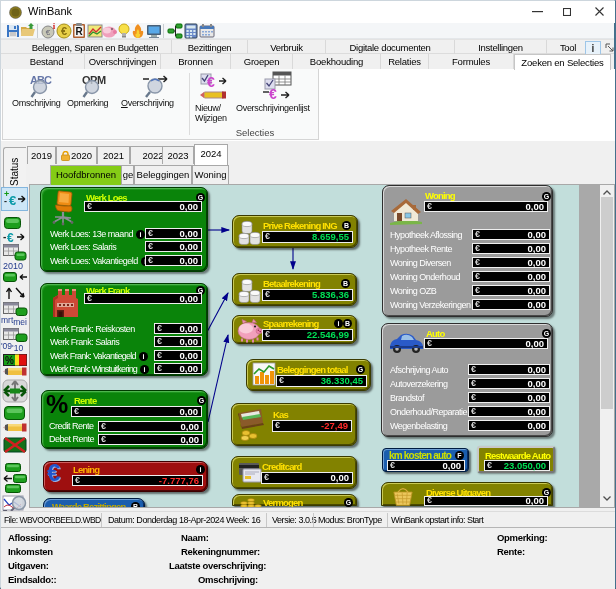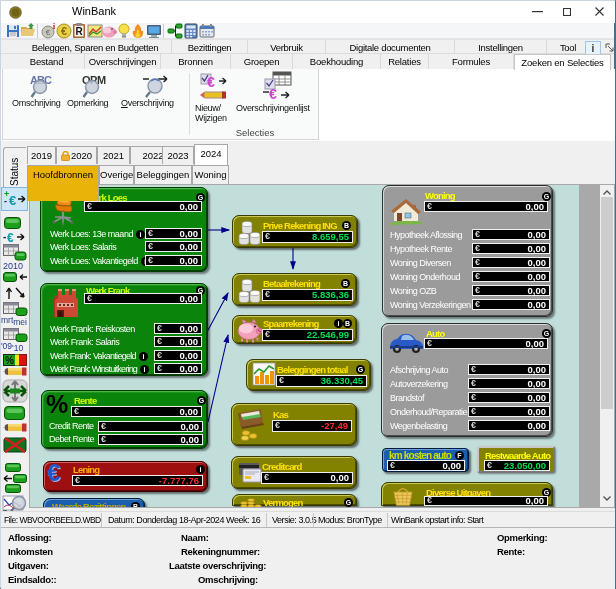--- a/index.html
+++ b/index.html
@@ -1,21 +1,21 @@
 <!DOCTYPE html>
 <html><head><meta charset="utf-8">
 <style>
 *{margin:0;padding:0;box-sizing:border-box;}
 html,body{width:616px;height:589px;overflow:hidden;}
 body{font-family:"Liberation Sans",sans-serif;position:relative;background:#f0f0f0;}
 #win{position:absolute;left:0;top:0;width:616px;height:589px;border:1px solid #cdd6dd;border-right:2px solid #44708c;border-bottom:2px solid #35576e;}
 .abs{position:absolute;}
 
 #titlebar{position:absolute;left:0;top:0;width:614px;height:22px;background:#ffffff;}
-#titlebar .t{position:absolute;left:27px;top:4px;font-size:11px;color:#000;margin-left:44px;}
+#titlebar .t{position:absolute;left:27px;top:4px;font-size:11px;color:#000;}
 
 #toolbar{position:absolute;left:0;top:22px;width:613px;height:16px;background:#f4f6f8;border-bottom:1px solid #e4e7ea;}
 .tbi{position:absolute;top:0px;width:16px;height:16px;}
 .tsep{position:absolute;top:1px;width:1px;height:14px;background:#c8ccd0;}
 
 #tabrow1{position:absolute;left:0;top:38px;width:613px;height:15px;background:#f0f0f0;border-top:1px solid #e3e3e3;border-bottom:1px solid #dcdcdc;}
 #tabrow2{position:absolute;left:0;top:53px;width:613px;height:15px;background:#f0f0f0;}
 .rtab{position:absolute;top:0;height:15px;font-size:9.5px;letter-spacing:-0.3px;color:#000;text-align:center;line-height:15px;border-right:1px solid #d9d9d9;white-space:nowrap;overflow:hidden;}
 .rtab2{position:absolute;top:0;height:16px;font-size:9.5px;letter-spacing:-0.2px;color:#000;text-align:center;line-height:15px;border-right:1px solid #d9d9d9;white-space:nowrap;overflow:hidden;}
 .activetab{background:#fff;border:1px solid #c6c6c6;border-bottom:none;height:16px;z-index:2;}
@@ -25,21 +25,21 @@
 .rbtnlabel{position:absolute;font-size:9px;letter-spacing:-0.3px;color:#111;text-align:left;}
 .rgrouplabel{position:absolute;top:58px;font-size:9.5px;color:#444;text-align:center;}
 
 #main{position:absolute;left:0;top:140px;width:614px;height:370px;background:#f0f0f0;}
 #statustab{position:absolute;left:2px;top:6px;width:23px;height:42px;background:#f2f2f2;border:1px solid #a9a9a9;border-right:none;border-radius:3px 0 0 3px;overflow:hidden;}
 #statustab span{position:absolute;left:5px;top:38px;font-size:10px;color:#000;transform:rotate(-90deg);transform-origin:0 0;white-space:nowrap;}
 
 .ytab{position:absolute;top:5px;height:18px;background:#f0f0f0;border:1px solid #a8a8a8;border-bottom:none;font-size:9.5px;text-align:center;line-height:17px;color:#000;white-space:nowrap;}
 .ytab.act{top:3px;height:21px;background:#fff;z-index:3;}
 .stab{position:absolute;top:24px;height:19px;background:#f0f0f0;border:1px solid #a8a8a8;border-bottom:none;font-size:9.5px;text-align:center;line-height:18px;color:#000;white-space:nowrap;}
-.stab.act{background:#eab308;height:36px;z-index:3;}
+.stab.act{background:#84cc16;height:20px;z-index:3;margin-left:23px;}
 #pagearea{position:absolute;left:28px;top:43px;width:586px;height:324px;background:#fff;border:1px solid #a8a8a8;overflow:hidden;}
 #canvas{position:absolute;left:0px;top:0px;width:549px;height:322px;background:#c2dedb;overflow:hidden;}
 #graystrip{position:absolute;left:549px;top:0px;width:21px;height:322px;background:#a9a9a9;}
 #vscroll{position:absolute;left:570px;top:0px;width:14px;height:322px;background:#f0f0f0;}
 
 #sbar1{position:absolute;left:0;top:510px;width:614px;height:16px;background:#f0f0f0;border-top:1px solid #dcdcdc;font-size:9px;letter-spacing:-0.45px;color:#000;}
 #sbar1 span{position:absolute;top:3px;}
 .ssep{position:absolute;top:1px;width:1px;height:14px;background:#c8c8c8;}
 #sbar2{position:absolute;left:0;top:526px;width:614px;height:62px;background:#f0f0f0;border-top:1px solid #b5b5b5;font-size:9.5px;letter-spacing:-0.3px;font-weight:bold;color:#000;}
 #sbar2 span{position:absolute;}

